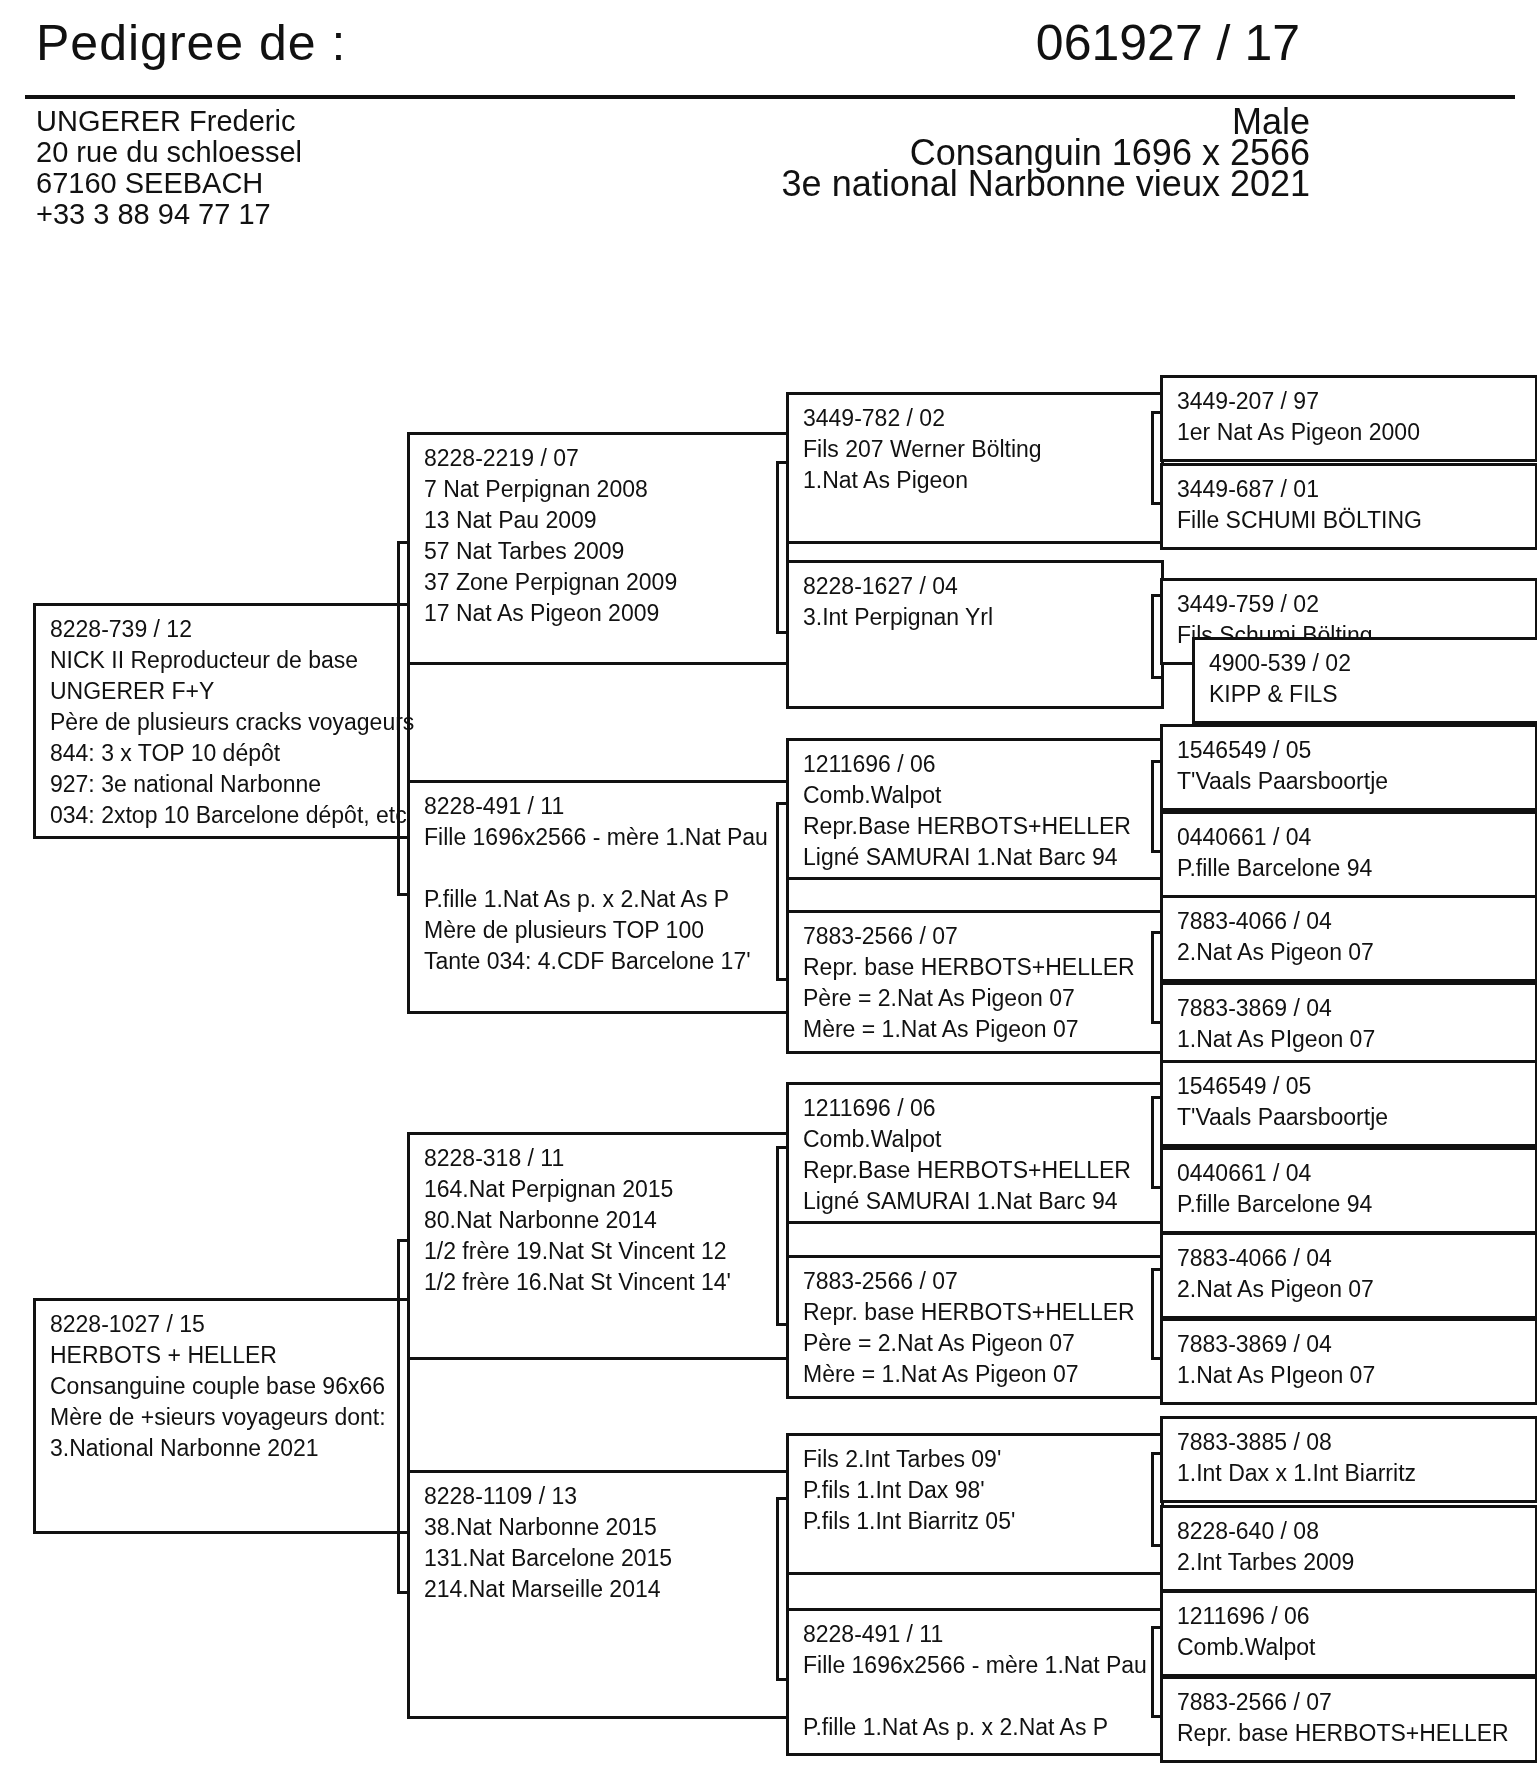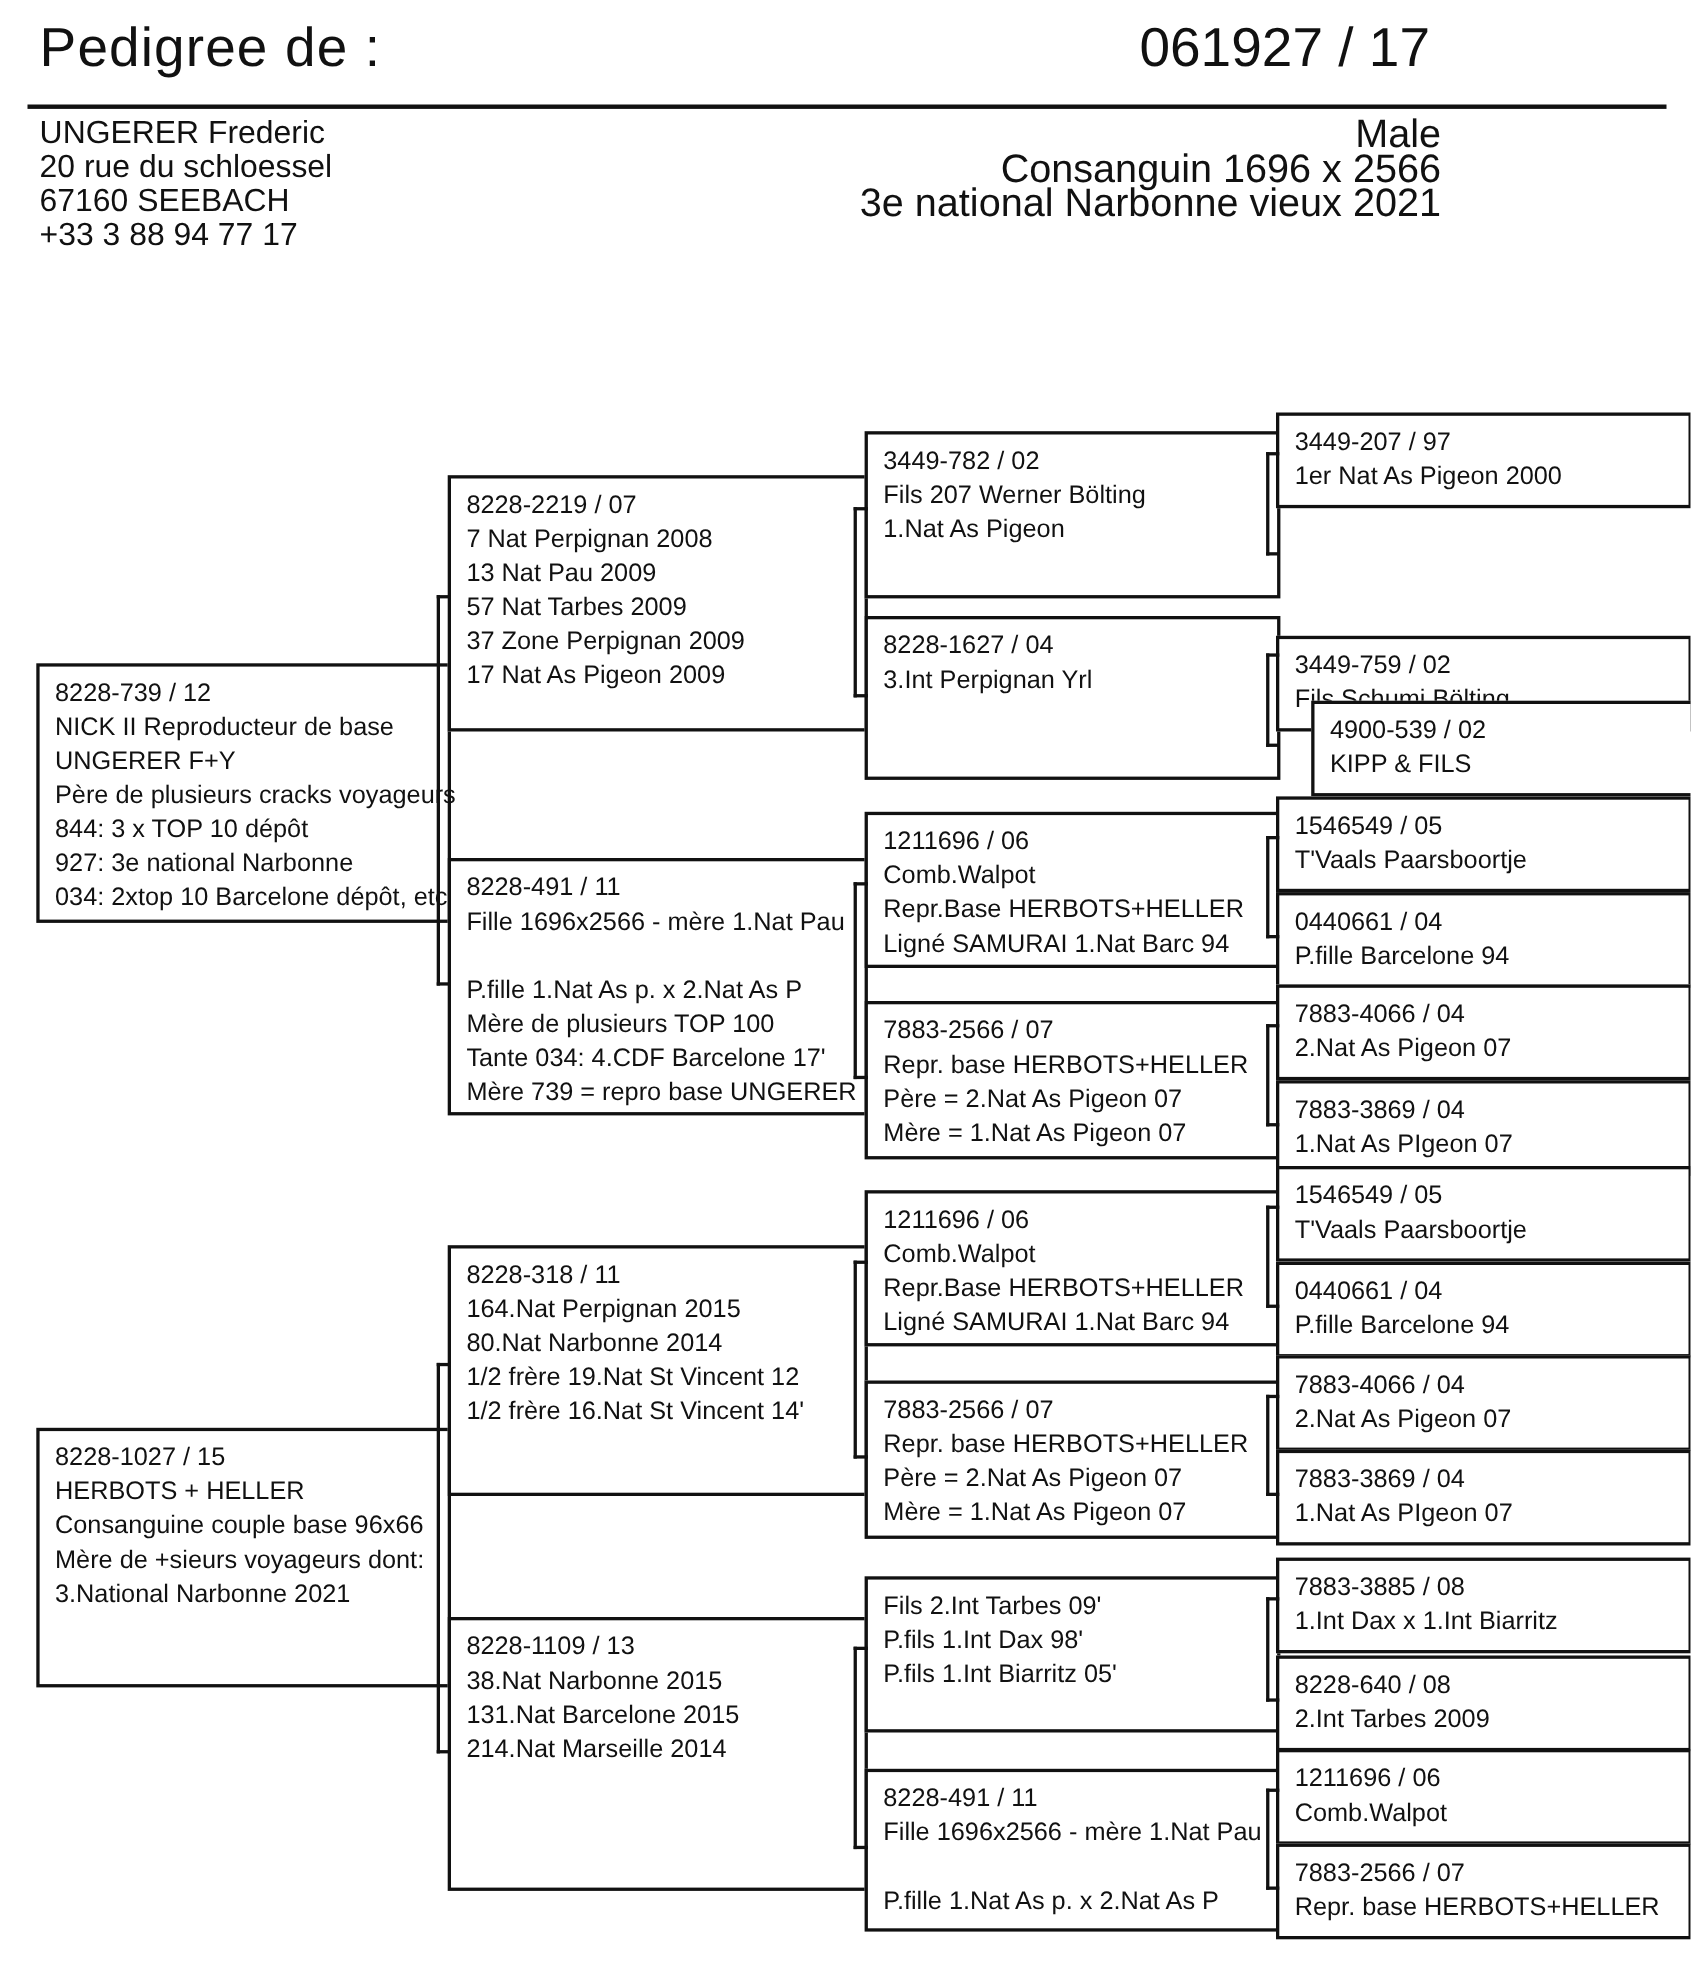--- a/index.html
+++ b/index.html
@@ -109,21 +109,20 @@
       </div>
   </div>
   <div class="box" style="left:407px;top:780px;width:362px;height:220px;">
     <div class="line">8228-491 / 11</div>
     <div>
         <div class="line">Fille 1696x2566 - mère 1.Nat Pau</div>
         <div class="line"></div>
         <div class="line">P.fille 1.Nat As p. x 2.Nat As P</div>
         <div class="line">Mère de plusieurs TOP 100</div>
         <div class="line">Tante 034: 4.CDF Barcelone 17'</div>
-        <div class="line">Mère 739 = repro base UNGERER</div>
       </div>
   </div>
   <div class="box" style="left:407px;top:1132px;width:362px;height:214px;">
     <div class="line">8228-318 / 11</div>
     <div>
         <div class="line">164.Nat Perpignan 2015</div>
         <div class="line">80.Nat Narbonne 2014</div>
         <div class="line">1/2 frère 19.Nat St Vincent 12</div>
         <div class="line">1/2 frère 16.Nat St Vincent 14'</div>
       </div>
@@ -195,20 +194,26 @@
         <div class="line">Fille 1696x2566 - mère 1.Nat Pau</div>
         <div class="line"></div>
         <div class="line">P.fille 1.Nat As p. x 2.Nat As P</div>
       </div>
   </div>
 
   <div class="box" style="left:1160px;top:375px;width:358px;height:73px;">
     <div class="line">3449-207 / 97</div>
     <div>
         <div class="line">1er Nat As Pigeon 2000</div>
+      </div>
+  </div>
+  <div class="box" style="left:1160px;top:463px;width:358px;height:73px;">
+    <div class="line">3449-687 / 01</div>
+    <div>
+        <div class="line">Fille SCHUMI BÖLTING</div>
       </div>
   </div>
   <div class="box" style="left:1160px;top:558px;width:358px;height:73px;margin-top:20px;">
     <div class="line">3449-759 / 02</div>
     <div>
         <div class="line">Fils Schumi Bölting</div>
       </div>
   </div>
   <div class="box" style="left:1192px;top:637px;width:358px;height:73px;">
     <div class="line">4900-539 / 02</div>

